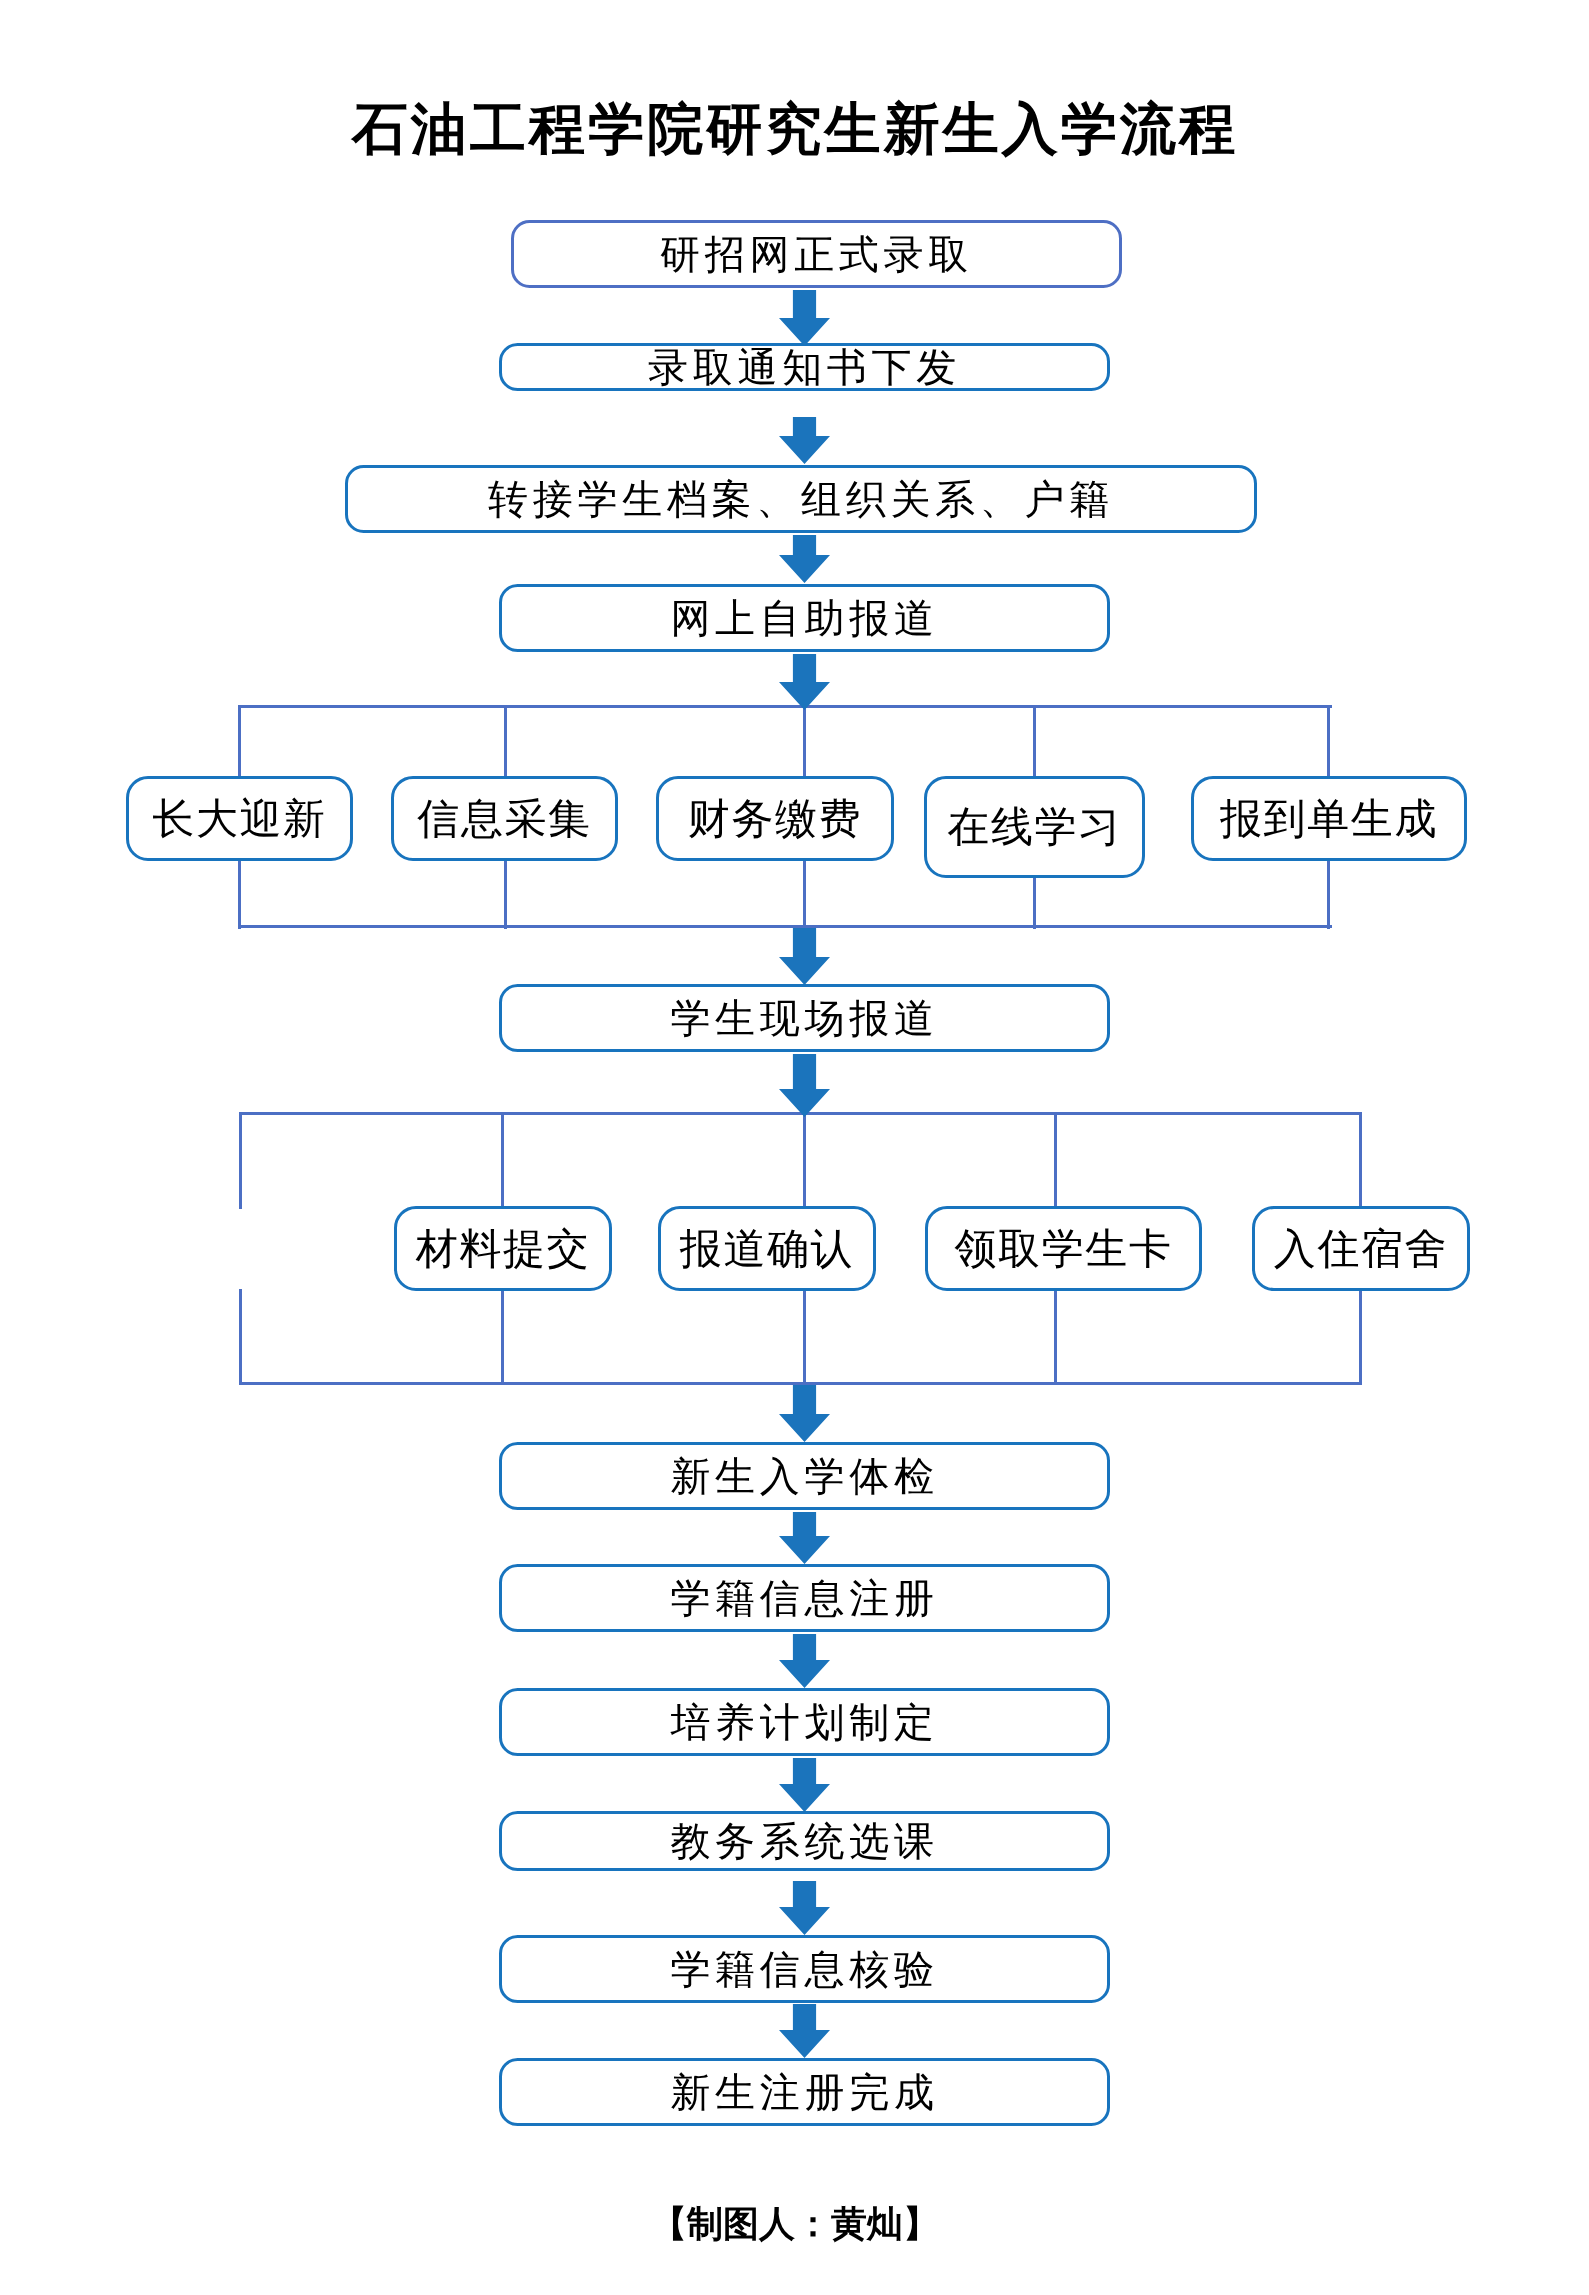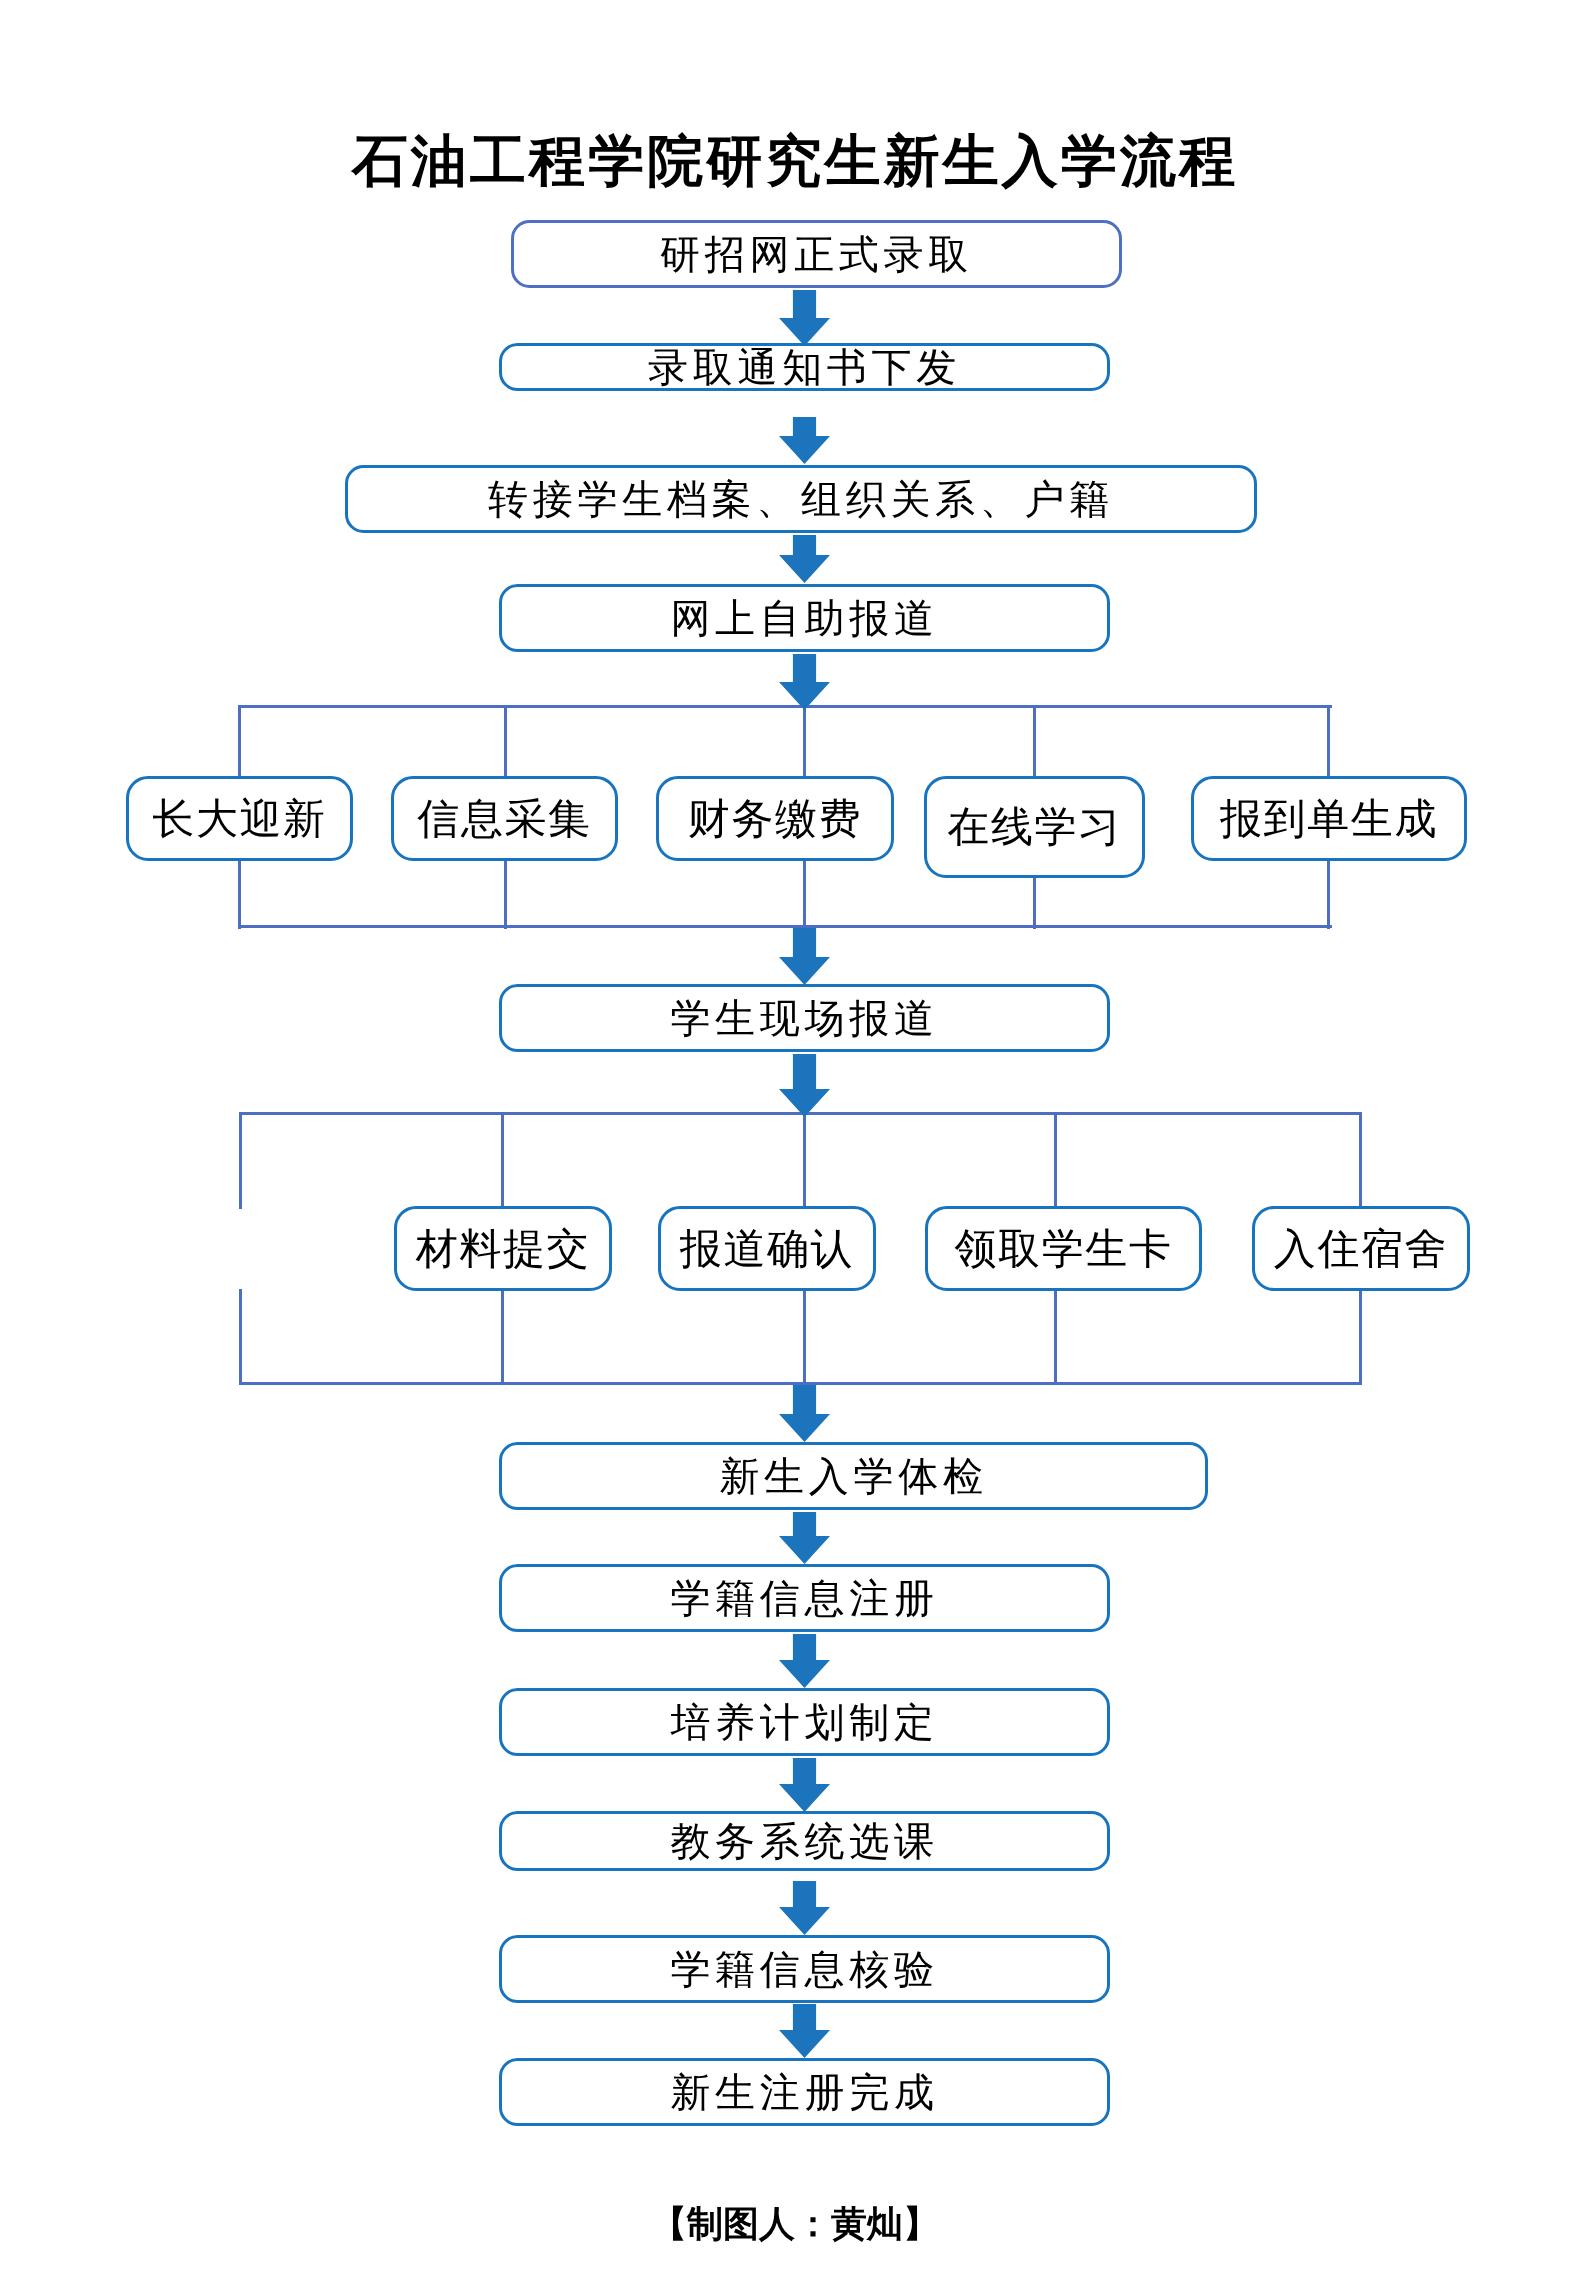--- a/index.html
+++ b/index.html
@@ -18,21 +18,20 @@
     margin:0 auto;
     overflow:hidden;
     font-family:"Liberation Serif", serif;
   }
   .page-title {
     position:absolute; left:0; top:92px; width:1590px;
     text-align:center;
     font-family:"Liberation Sans", sans-serif;
     font-weight:bold; font-size:56px; letter-spacing:3.1px;
     color:var(--ink);
-    margin-top:32px;
   }
   .node {
     position:absolute;
     box-sizing:border-box;
     background:var(--paper);
     border:3.1px solid var(--border);
     border-radius:18.6px;
     display:flex; align-items:center; justify-content:center;
     font-size:40px; color:var(--ink); letter-spacing:4.7px;
     z-index:2; white-space:nowrap;
@@ -120,21 +119,21 @@
   <div class="cline" style="left:1359px; top:1289px; width:3.1px; height:96px"></div>
   <div class="cline" style="left:239px; top:1382px; width:1123px; height:3.1px"></div>
 
   <div class="node small" style="left:394px; top:1206px; width:218px; height:85px">材料提交</div>
   <div class="node small" style="left:658px; top:1206px; width:218px; height:85px">报道确认</div>
   <div class="node small" style="left:925px; top:1206px; width:277px; height:85px">领取学生卡</div>
   <div class="node small" style="left:1252px; top:1206px; width:218px; height:85px">入住宿舍</div>
 
   <div class="arrow" style="left:779px; top:1385px; height:57px"></div>
 
-  <div class="node" style="left:499px; top:1442px; width:709px; height:68px">新生入学体检</div>
+  <div class="node" style="left:499px; top:1442px; width:611px; height:68px">新生入学体检</div>
   <div class="arrow" style="left:779px; top:1512px; height:52px"></div>
 
   <div class="node" style="left:499px; top:1564px; width:611px; height:68px">学籍信息注册</div>
   <div class="arrow" style="left:779px; top:1634px; height:54px"></div>
 
   <div class="node" style="left:499px; top:1688px; width:611px; height:68px">培养计划制定</div>
   <div class="arrow" style="left:779px; top:1758px; height:54px"></div>
 
   <div class="node" style="left:499px; top:1811px; width:611px; height:60px">教务系统选课</div>
   <div class="arrow" style="left:779px; top:1881px; height:54px"></div>

